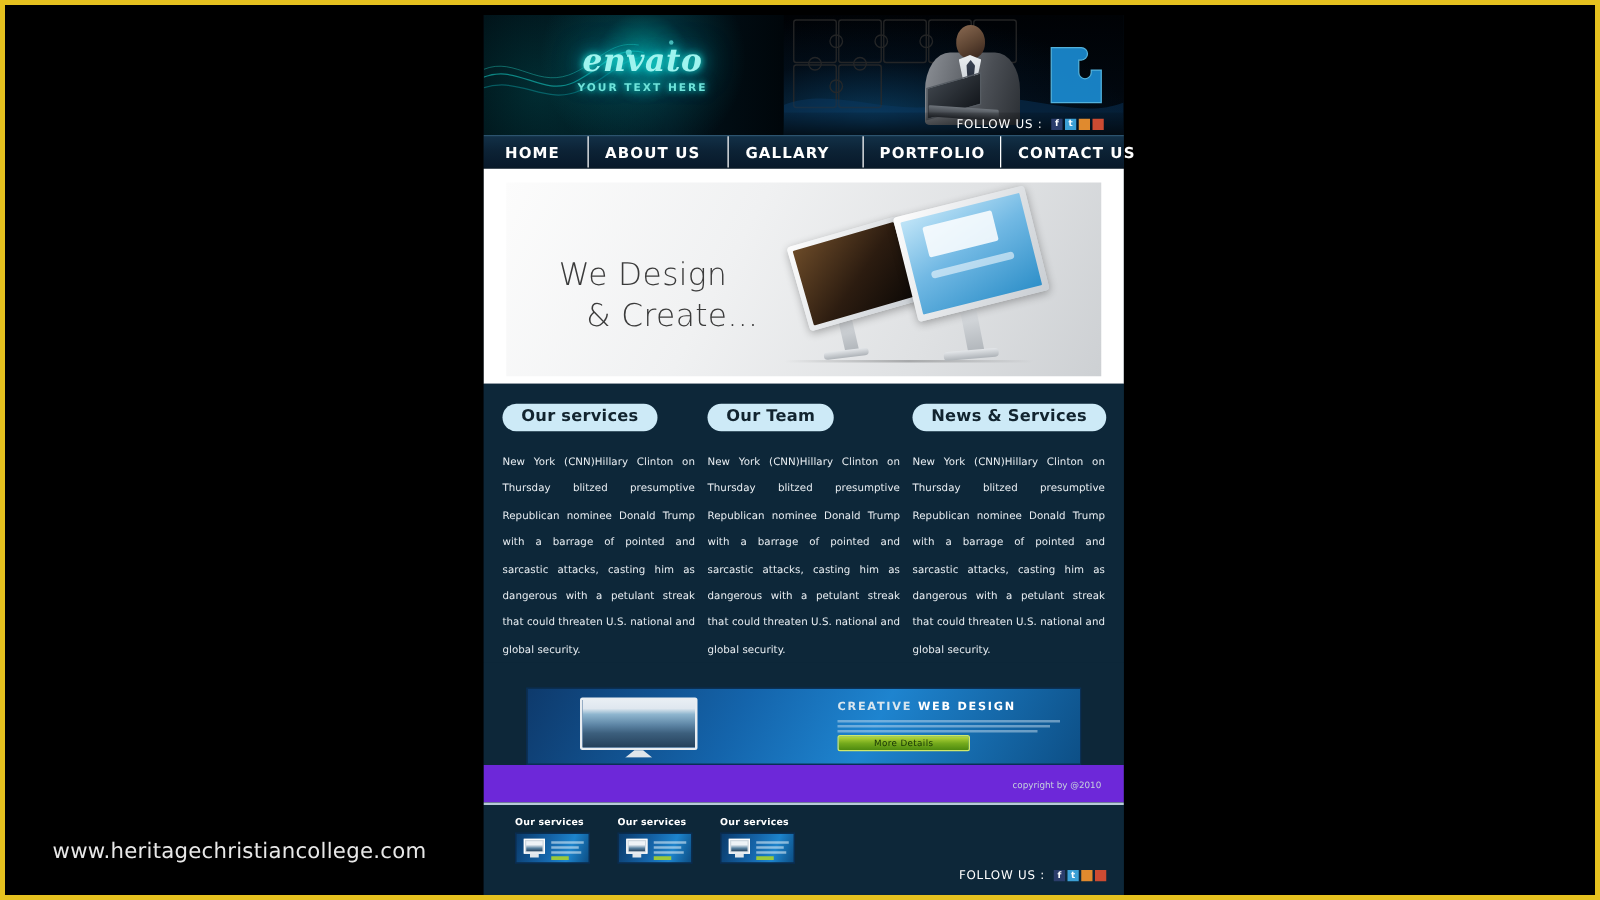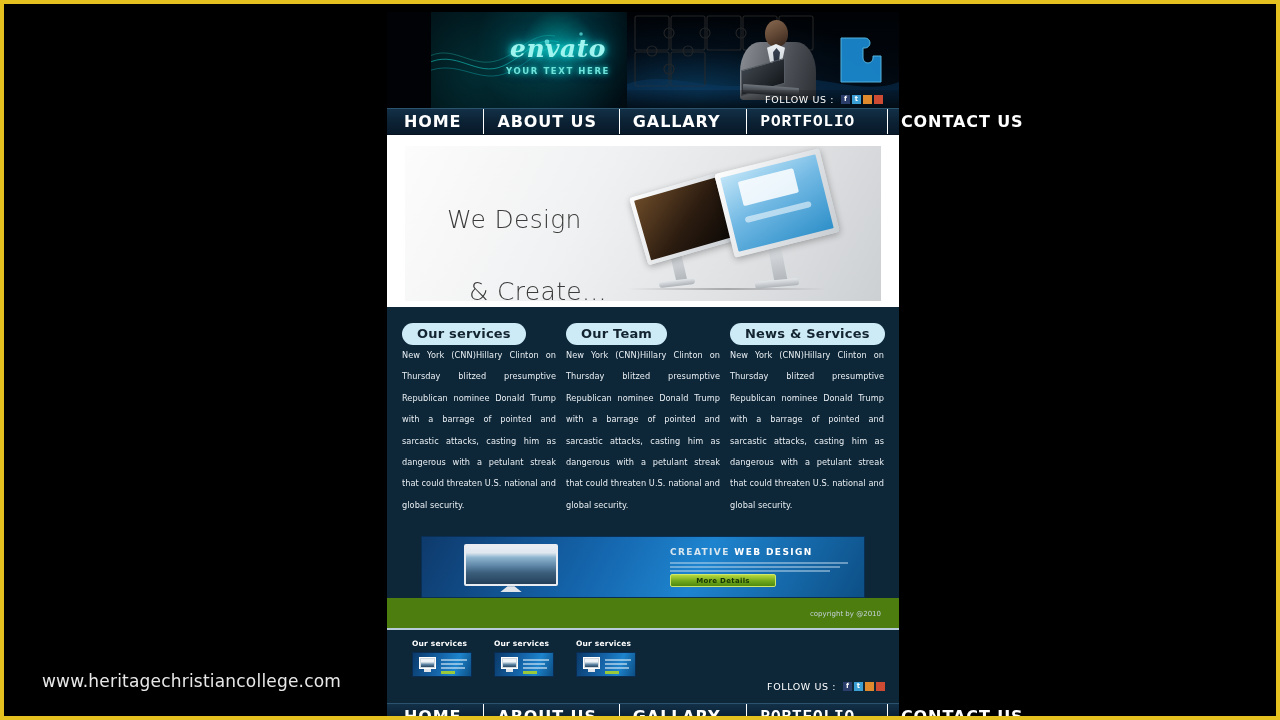--- a/index.html
+++ b/index.html
@@ -49,21 +49,20 @@
     background: #000206;
     overflow: hidden;
   }
   .header-left {
     position: absolute; left: 0; top: 0;
     width: 245px; height: 96px;
     background:
       radial-gradient(circle at 52% 36%, rgba(0,230,220,.55) 0%, rgba(0,150,160,.20) 26%, rgba(0,40,60,0) 58%),
       radial-gradient(circle at 18% 62%, rgba(0,190,190,.18) 0%, rgba(0,0,0,0) 50%),
       linear-gradient(90deg,#010a10 0%, #02131c 60%, #000509 100%);
-    margin-left: 44px;
   }
   .swirl { position: absolute; left: 0; top: 0; width: 245px; height: 96px; }
   .logo-wrap {
     position: absolute; left: 52px; top: 24px;
     width: 150px; text-align: center;
     pointer-events: none;
   }
   .logo-main {
     font-family: "DejaVu Serif", serif;
     font-style: italic;
@@ -163,31 +162,31 @@
     display: flex;
     height: 27px;
     background: linear-gradient(180deg,#123047 0%, #0c2235 48%, #08192a 100%);
     border-top: 1px solid #2c536e;
     border-bottom: 1px solid #06121f;
   }
   .nav-item {
     display: flex; align-items: center;
     padding: 0 13px;
     color: #ffffff;
-    font-size: 16px; font-weight: bold;
+    font-size: 12px; font-weight: bold;
     letter-spacing: .9px;
     border-right: 1px solid #ffffff;
     white-space: nowrap;
     font-family: "DejaVu Sans", sans-serif;
     cursor: pointer;
   }
   .nav-item:first-child { padding-left: 17px; padding-right: 22px; }
   .nav-item:nth-child(2) { padding-right: 22px; text-align: center; }
   .nav-item:nth-child(3) { padding-right: 26px; }
-  .nav-item:nth-child(4) { padding-right: 32px; font-family: Liberation Mono, monospace; }
+  .nav-item:nth-child(4) { padding-right: 12px; }
   .nav-item:last-child { border-right: none; padding-right: 30px; }
 
   
   .hero-outer {
     padding: 11px 18px 6px 18px;
     background: #ffffff;
   }
   .hero {
     position: relative;
     height: 155px;
@@ -196,21 +195,21 @@
   }
   .hero-text {
     position: absolute; left: 42px; top: 57px;
     color: #3b3b3b;
     font-size: 25px;
     font-family: "DejaVu Sans", sans-serif;
     font-weight: 300;
     line-height: 1.32;
     letter-spacing: .3px;
   }
-  .hero-text .l2 { display: block; padding-left: 22px; margin-top: 39px; }
+  .hero-text .l2 { display: block; padding-left: 22px; }
   .mon {
     position: absolute;
     background: linear-gradient(130deg,#fdfdfd,#c9ced3);
     border-radius: 3px;
     box-shadow: 0 2px 7px rgba(0,0,0,.3);
   }
   .mon-a {
     left: 232px; top: 38px; width: 92px; height: 70px;
     transform: rotate(-16deg);
     padding: 4px;
@@ -272,20 +271,21 @@
     color: #12242f;
     border-radius: 12px;
     padding: 3px 15px 4px 15px;
     font-size: 13px;
     font-weight: bold;
     font-family: "DejaVu Sans", sans-serif;
     letter-spacing: .2px;
     white-space: nowrap;
   }
   .col-body {
+    margin-top: 14px;
     color: #e9eef2;
     font-size: 8.2px;
     line-height: 21.4px;
     font-family: "DejaVu Sans", sans-serif;
     text-align: justify;
     letter-spacing: .05px;
   }
 
   
   .promo-wrap { padding: 20px 34px 0 34px; background: #0d2739; }
@@ -330,29 +330,29 @@
   .pline.w1 { width: 178px; }
   .pline.w2 { width: 170px; }
   .pline.w3 { width: 160px; }
   .promo-btn {
     margin-top: 0;
     width: 106px; height: 13px;
     background: linear-gradient(180deg,#b9d93c,#74aa1c 52%,#4e8a10);
     border: 1px solid #cfe86a;
     border-radius: 2px;
     display: flex; align-items: center; justify-content: center;
-    font-size: 7px; font-weight: bold; color: #173405;
+    font-size: 7px; font-weight: normal; color: #173405;
     font-family: "DejaVu Sans", sans-serif;
     letter-spacing: .3px;
     cursor: pointer;
   }
 
   
   .copyright {
-    background: #4d7c0f;
+    background: #6d28d9;
     text-align: right;
     padding: 12px 18px 10px 0;
     font-size: 7px;
     color: #c6d3dc;
     font-family: "DejaVu Sans", sans-serif;
   }
 
   
   .footer {
     border-top: 2px solid #b8cbd8;

